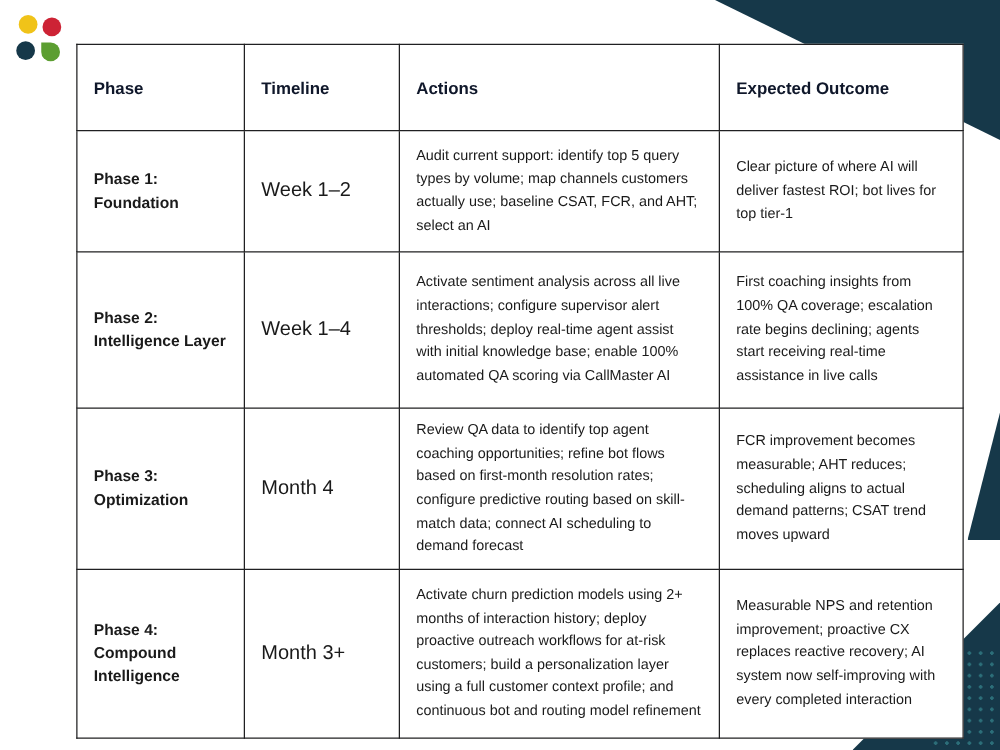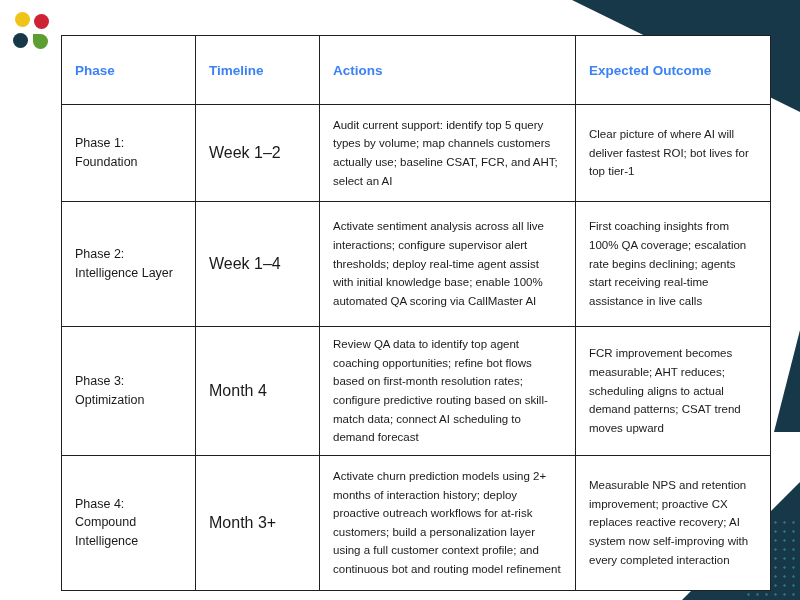--- a/index.html
+++ b/index.html
@@ -35,23 +35,23 @@
     position: absolute; left: 61px; top: 35px; width: 709px;
     border-collapse: collapse; table-layout: fixed; background: #ffffff;
   }
   th, td {
     border: 1px solid #202022;
     padding: 8px 13px;
     vertical-align: middle;
     text-align: left;
     overflow: hidden;
   }
-  th { font-size: 13.5px; font-weight: bold; height: 52px; color: #3b82f6; }
+  th { font-size: 13.5px; font-weight: bold; height: 52px; color: #0f172a; }
   td { font-size: 11.5px; line-height: 1.62; }
-  td.phase { font-weight: normal; font-size: 12.5px; line-height: 1.5; }
+  td.phase { font-weight: bold; font-size: 12.5px; line-height: 1.5; }
   td.timeline { font-size: 16px; }
   tr.r1 { height: 97px; }
   tr.r2 { height: 125px; }
   tr.r3 { height: 122px; }
   tr.r4 { height: 135px; }
 </style>
 </head>
 <body>
 
 <div class="logo">

